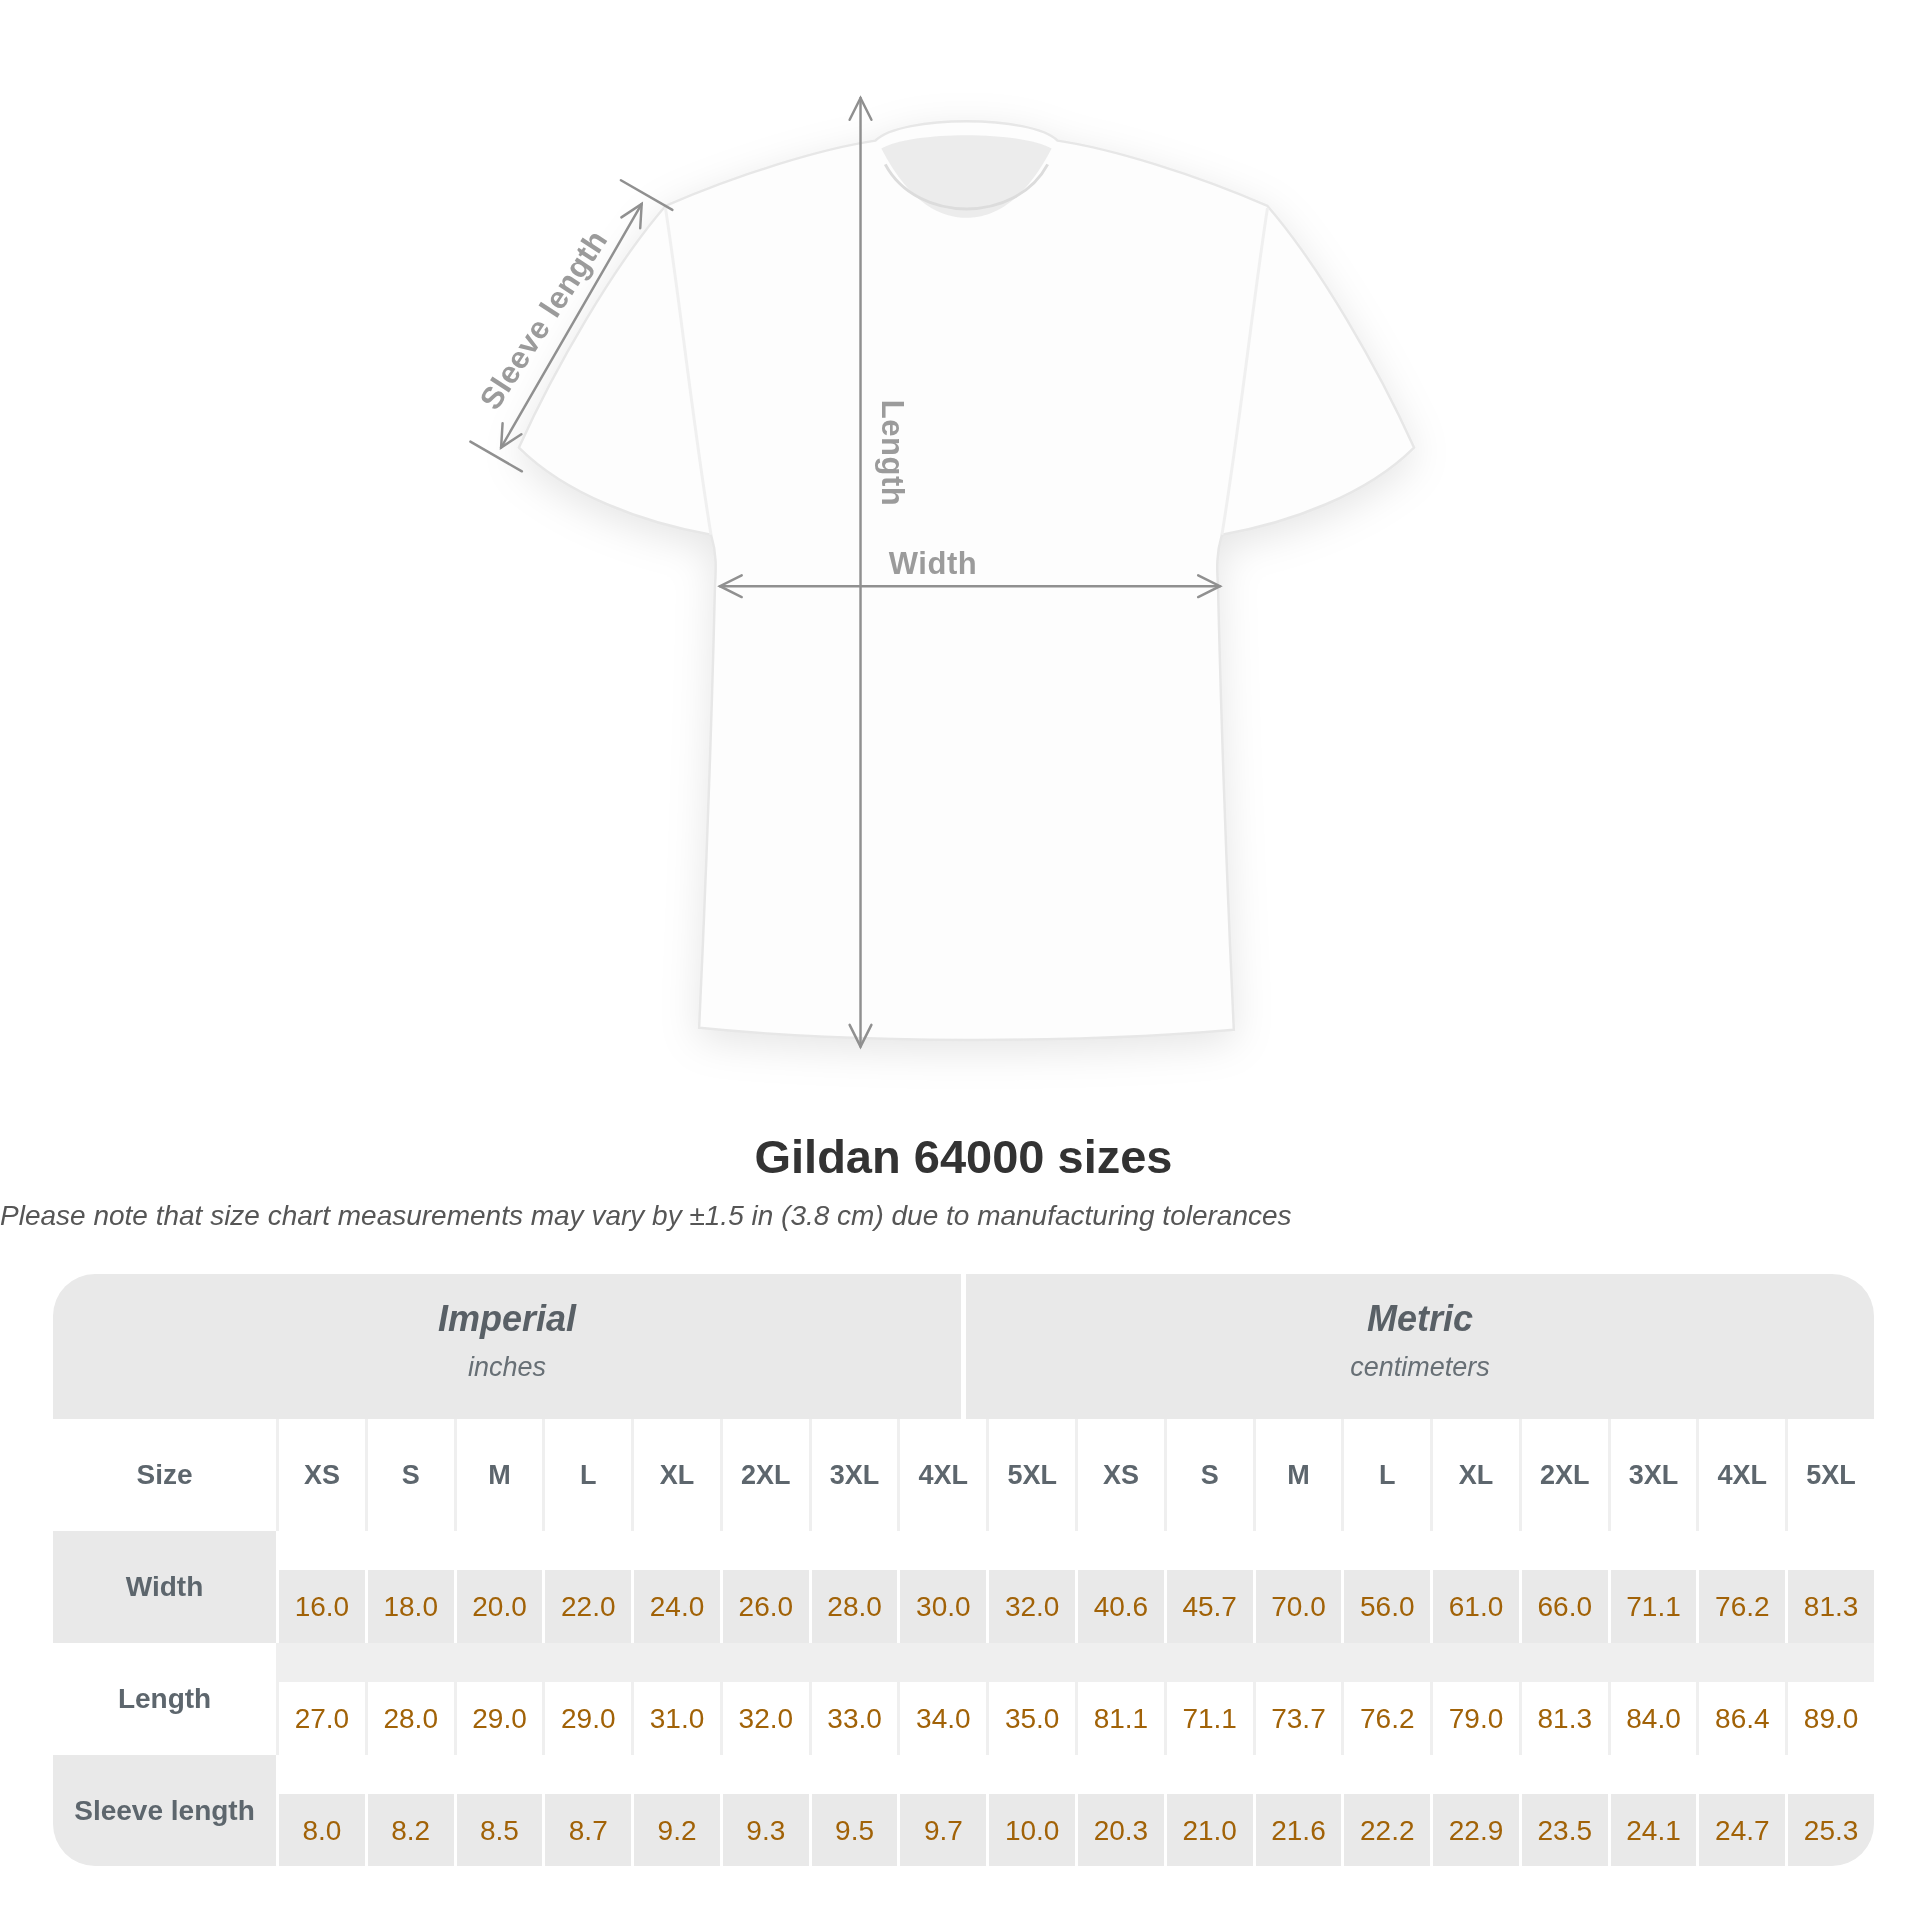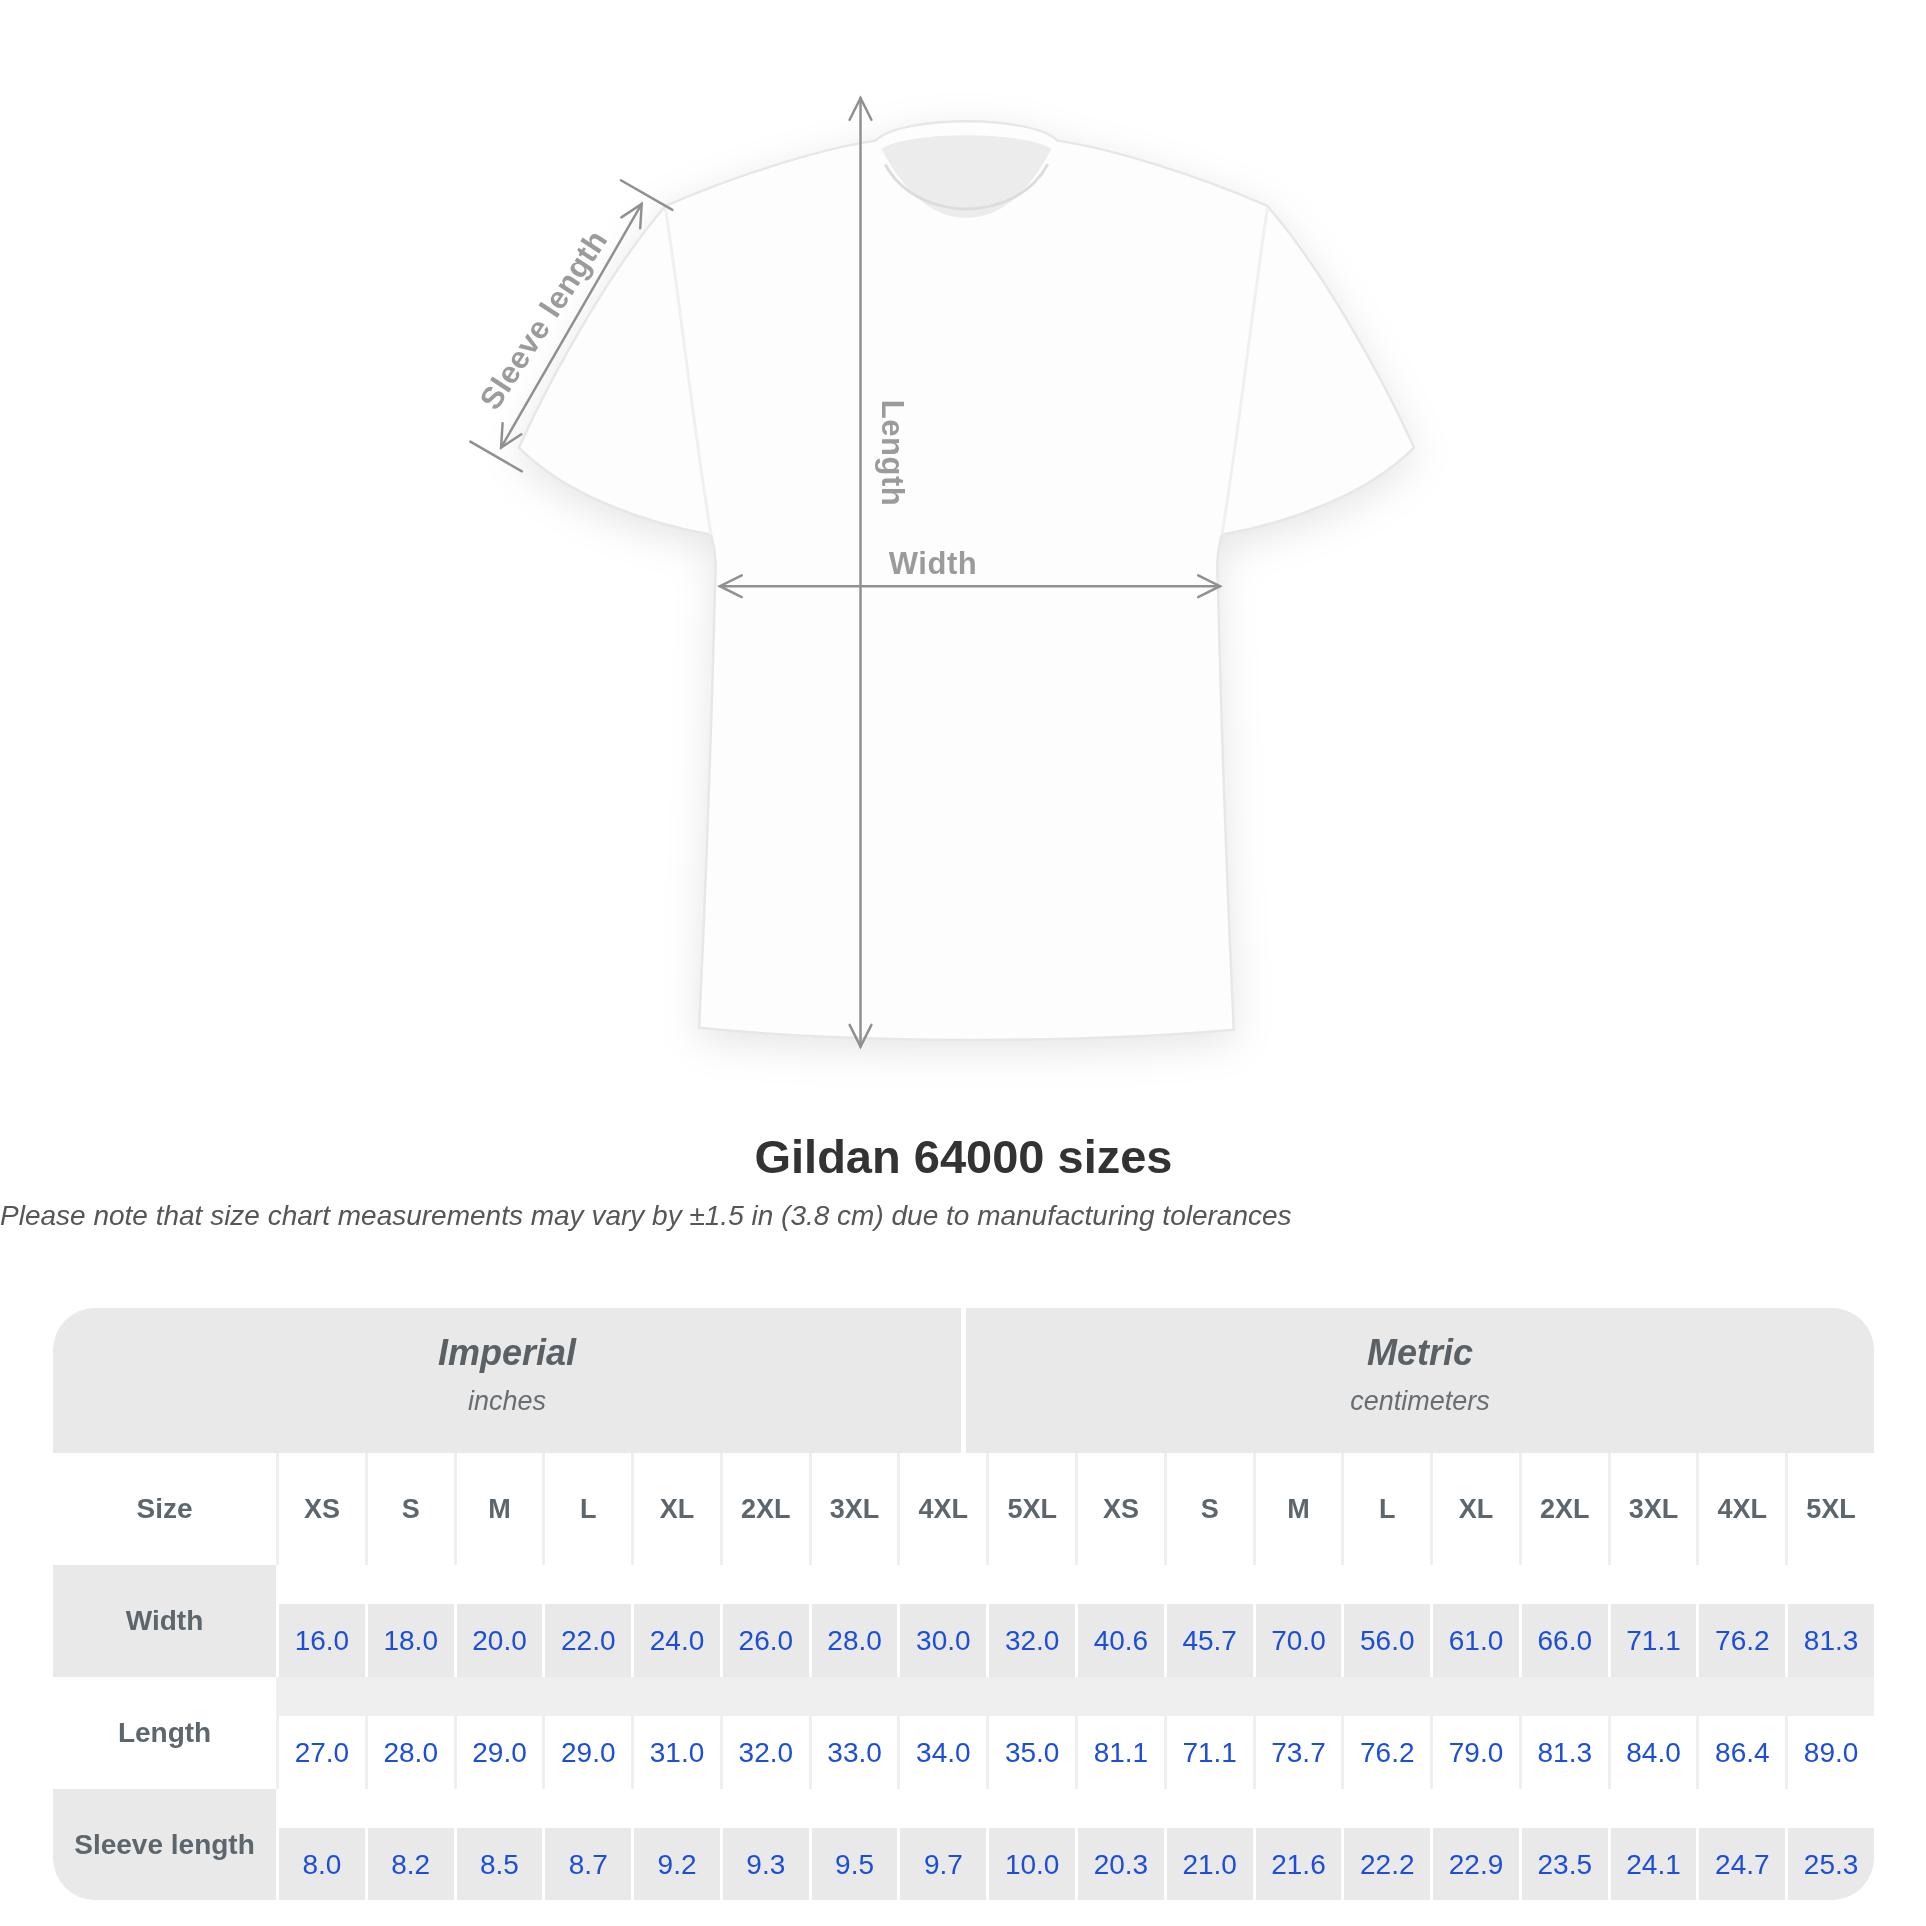--- a/index.html
+++ b/index.html
@@ -15,36 +15,36 @@
   .lbl-length{left:892px;top:453px;transform:translate(-50%,-50%) rotate(90deg);}
   .lbl-width{left:933px;top:564px;transform:translate(-50%,-50%);}
 
   
   .title{position:absolute;top:1129px;left:0;width:100%;text-align:center;
          font-size:47px;font-weight:bold;color:#333333;}
   .subtitle{position:absolute;top:1200px;left:0;width:100%;text-align:left;
             font-style:italic;font-size:28px;color:#565656;}
 
   
-  .table-wrap{position:absolute;left:53px;top:1308px;width:1821px;height:592px;
+  .table-wrap{position:absolute;left:53px;top:1274px;width:1821px;height:592px;
               border-radius:42px;overflow:hidden;}
   .band{display:flex;gap:5px;background:#ffffff;height:145px;}
   .band-cell{flex:1;background:#e9e9e9;text-align:center;padding-top:24px;box-sizing:border-box;}
   .band-label{font-size:36px;font-weight:bold;font-style:italic;color:#596066;}
   .band-sub{margin-top:12px;font-size:27px;font-style:italic;color:#676f75;}
 
   .t-row{height:112px;display:grid;grid-template-columns:12.25% repeat(18,1fr);column-gap:3px;}
   .t-row.white{background:#efefef;text-align:right;}
   .t-row.white .cell{background:#ffffff;}
   .t-row.gray{background:#ffffff;}
   .t-row.gray .cell{background:#e9e9e9;}
   .cell{display:flex;align-items:center;justify-content:center;white-space:nowrap;}
   .cell.hdr{font-weight:bold;color:#5d666d;font-size:27px;}
   .cell.rowlbl{font-weight:bold;color:#5d666d;font-size:28px;}
-  .cell.val{color:#1d4ed8;font-size:28px;margin-top:39px;}
+  .cell.val{color:#a16207;font-size:28px;margin-top:39px;}
 </style>
 </head>
 <body>
 
 <div class="page">
 
   <div class="diagram">
     <svg width="1927" height="1109" viewBox="0 0 1946 1120">
 
       <g style="filter:drop-shadow(0 10px 20px rgba(0,0,0,0.10));">

